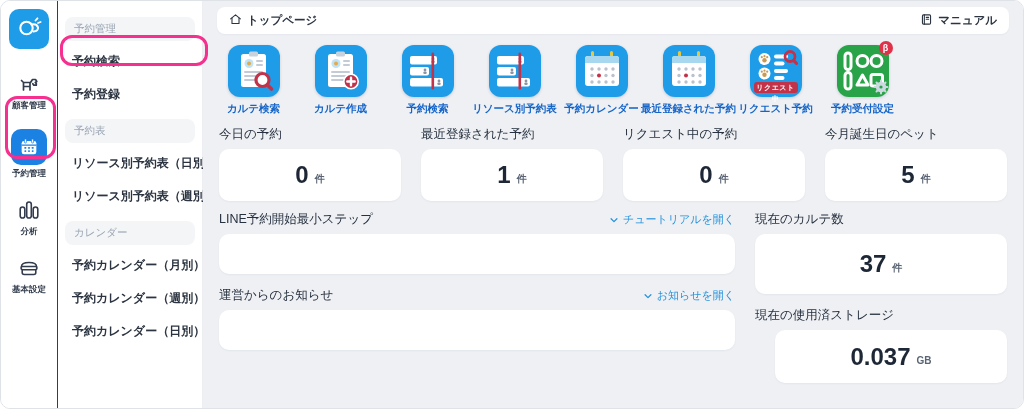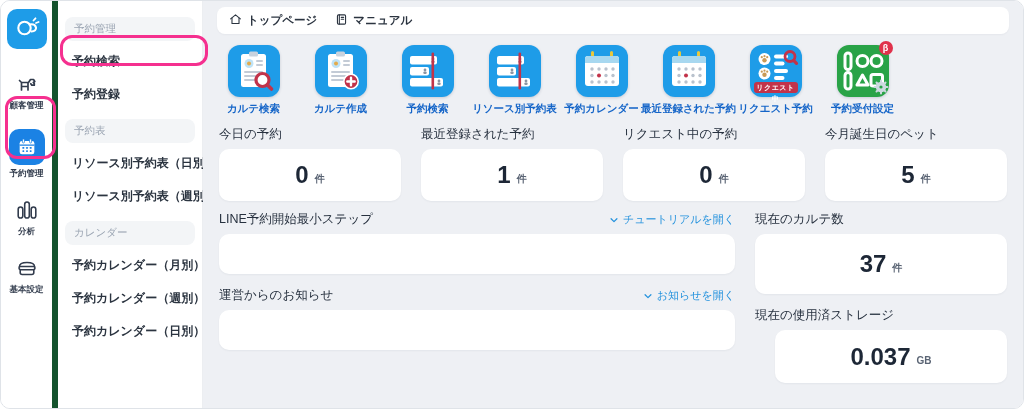--- a/index.html
+++ b/index.html
@@ -5,21 +5,21 @@
   * { margin:0; padding:0; box-sizing:border-box; }
   html,body { width:1024px; height:409px; background:#fff; }
   body { font-family:"Liberation Sans","DejaVu Sans",sans-serif; color:#27313f; }
   .app {
     position:relative; width:1024px; height:409px; background:#fff;
     border:1px solid #dfe3e8; border-radius:10px; overflow:hidden; display:flex;
   }
 
   
   .rail {
-    width:57px; background:#fff; border-right:6px solid #14532d;
+    width:57px; background:#fff; border-right:1px solid #14532d;
     display:flex; flex-direction:column; align-items:center; padding-top:8px; flex-shrink:0;
   }
   .logo { width:40px; height:40px; border-radius:10px; background:#1e9ce8;
     display:flex; align-items:center; justify-content:center; margin-bottom:22px; cursor:pointer; }
   .rail-item { display:flex; flex-direction:column; align-items:center; gap:3px;
     margin-bottom:17px; cursor:pointer; }
   .rail-item .lbl { font-size:8.5px; font-weight:700; color:#323c4d; white-space:nowrap; }
   .rail-ico { color:#323c4d; height:26px; display:flex; align-items:center; }
   .rail-active-btn { width:36px; height:36px; border-radius:10px; background:#1b82e4;
     display:flex; align-items:center; justify-content:center; }
@@ -28,21 +28,21 @@
   .menu { width:145px; background:#fff; border-right:1px solid #eceef1;
     padding-top:8px; flex-shrink:0; }
   .menu-section-title { margin:8px 7px 4px; padding:5px 9px; background:#f3f5f7;
     border-radius:8px; color:#9aa4b2; font-size:10.5px; }
   .menu-item { padding:8px 14px; font-size:12px; font-weight:700; color:#2b3440;
     cursor:pointer; white-space:nowrap; }
 
   
   .main { flex:1; background:#eef0f4; padding:6px 14px 0; overflow:hidden; }
   .topbar { background:#fff; border-radius:8px; height:27px; box-shadow:0 1px 2px rgba(20,30,50,.04);
-    display:flex; align-items:center; justify-content:flex-start; gap:18px; padding:0 12px; margin-bottom:8px; }
+    display:flex; align-items:center; justify-content:space-between; gap:18px; padding:0 12px; margin-bottom:8px; }
   .topbar-link { display:flex; align-items:center; gap:5px; font-size:11.5px; font-weight:700;
     color:#2b3440; cursor:pointer; }
 
   
   .tiles { display:flex; gap:34px; padding:3px 10px 0; margin-bottom:10px; }
   .tile { display:flex; flex-direction:column; align-items:center; width:53px; cursor:pointer; }
   .tile-ico { position:relative; width:52px; height:52px; border-radius:12px; background:#1e9ce8;
     box-shadow:0 1px 3px rgba(20,40,80,.18); }
   .tile-ico.green { background:#29a347; }
   .tile-ico svg { position:absolute; inset:0; }

